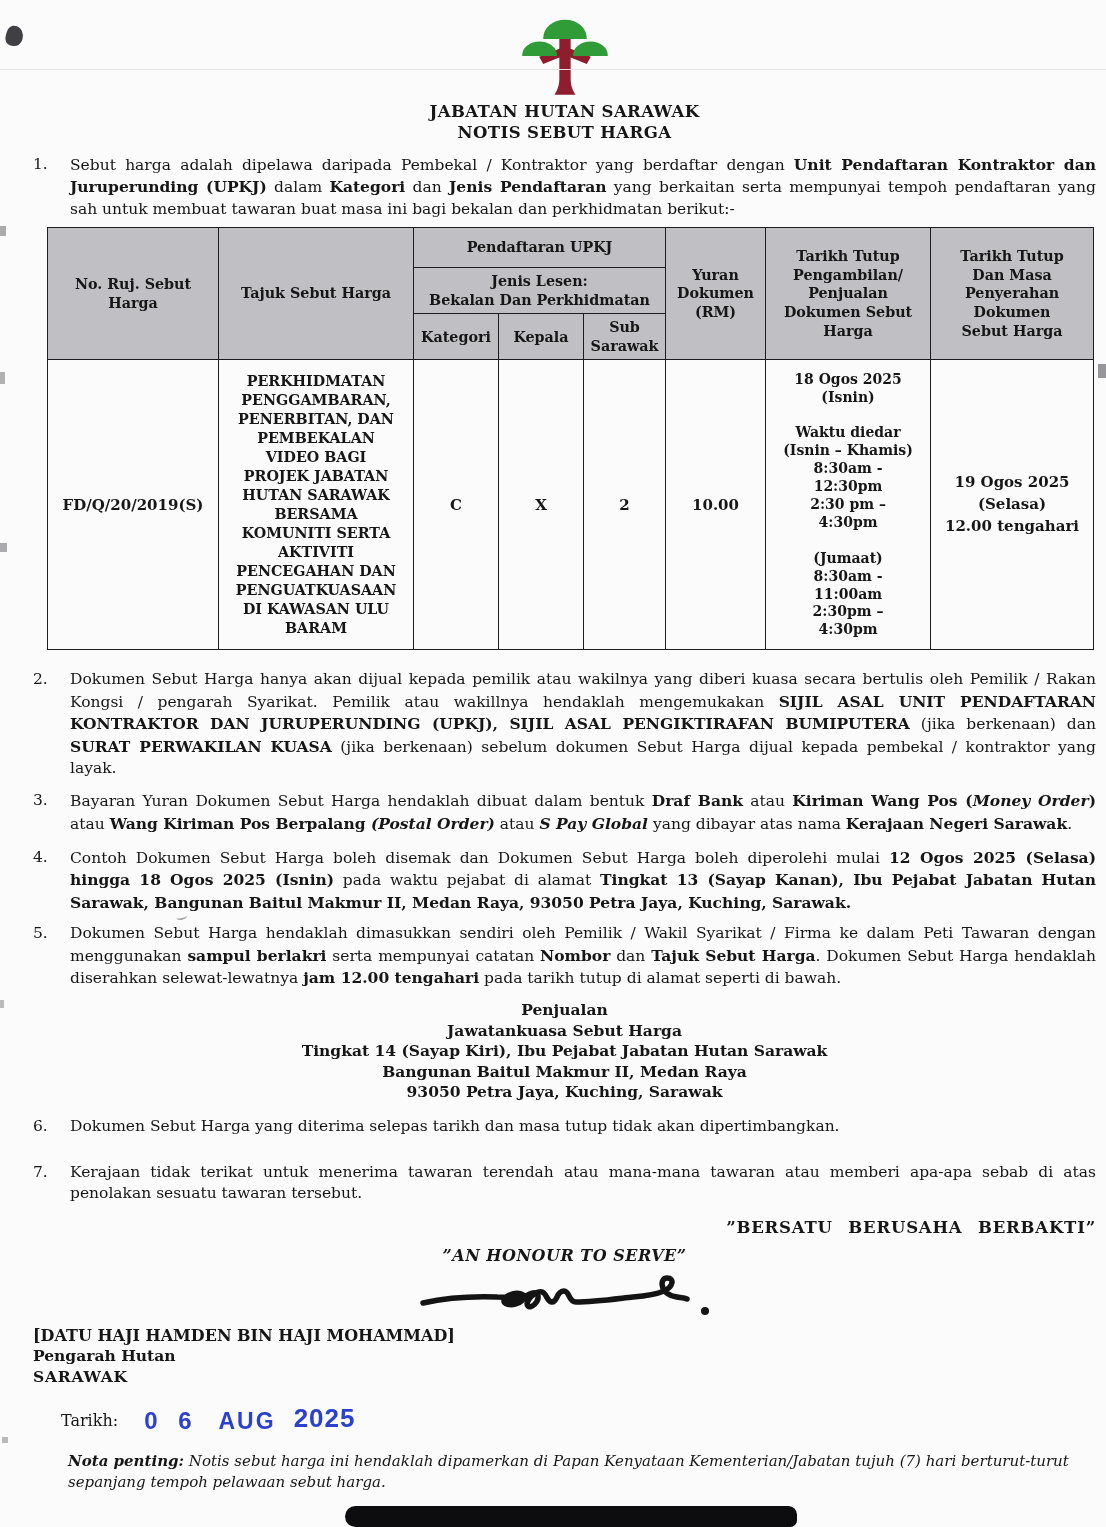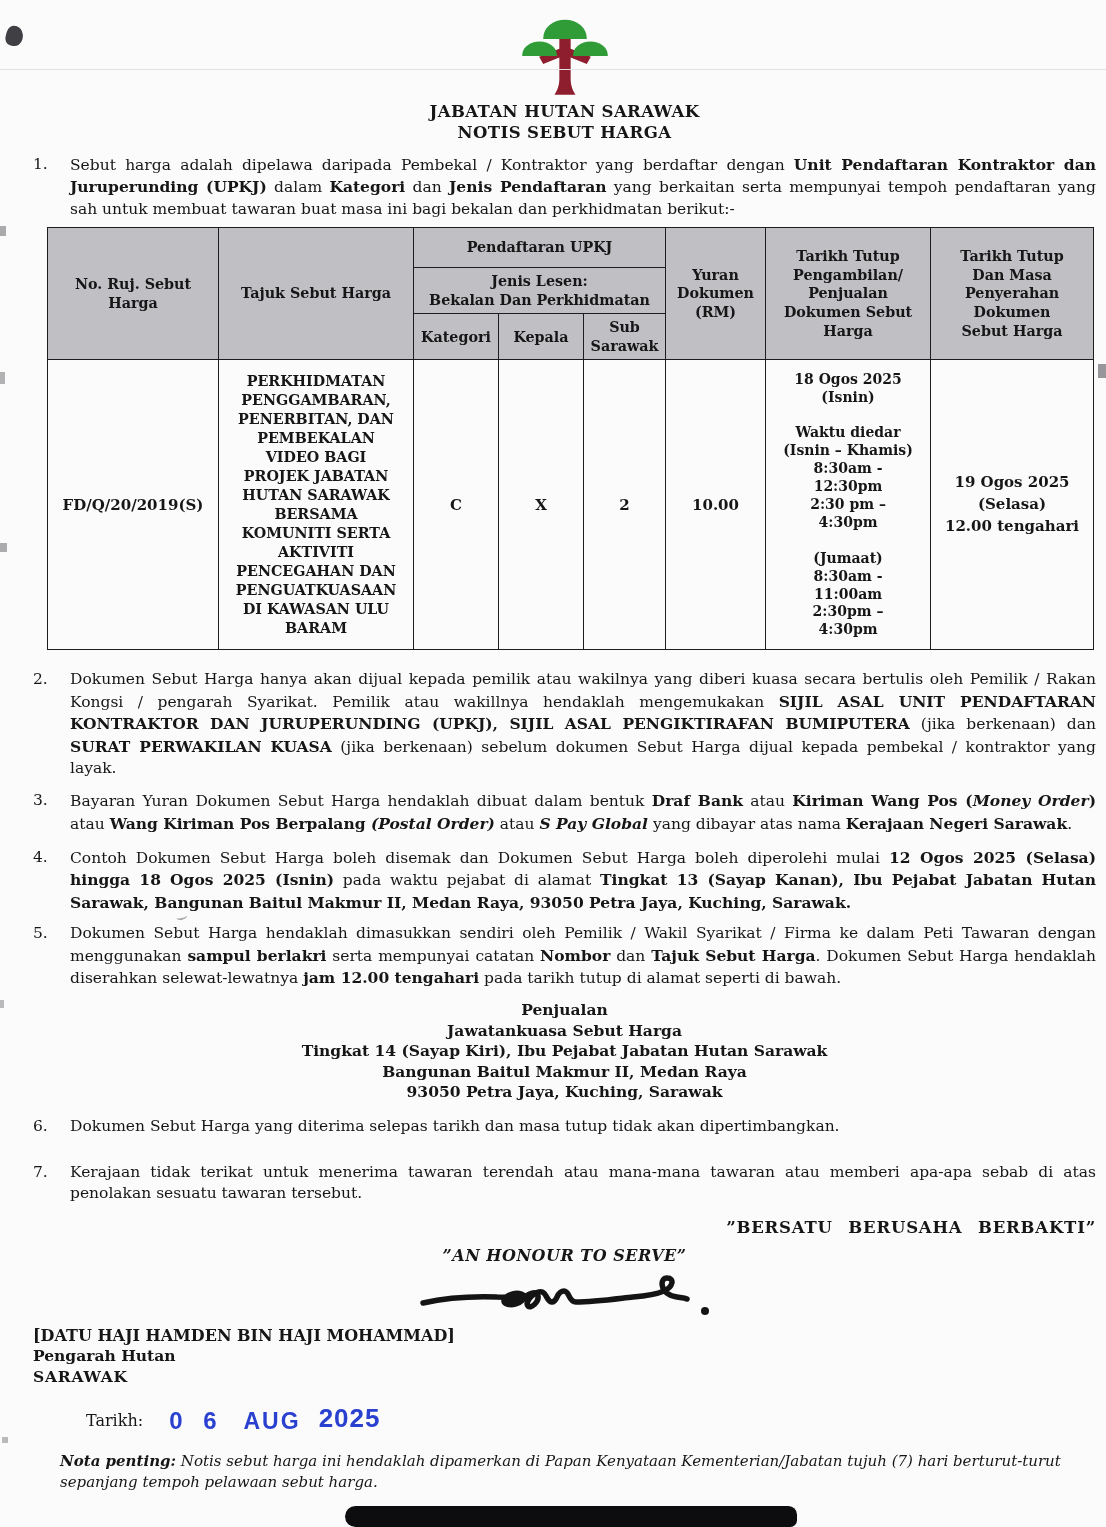--- a/index.html
+++ b/index.html
@@ -53,28 +53,28 @@
   .slogan1 { margin-top:13px; text-align:right; font-weight:bold; font-size:16.5px; letter-spacing:.8px; word-spacing:9px; }
   .slogan2 { margin-top:9px; text-align:center; font-weight:bold; font-style:italic; font-size:16px; letter-spacing:.5px; }
   .sig-wrap { margin-top:2px; height:58px; display:flex; justify-content:center; }
   .sig-wrap svg { margin-left:4px; }
   .name-block { font-weight:bold; line-height:1.35; }
   .name-block .nm { font-size:16px; }
   .name-block .ti { font-size:15.5px; }
   .name-block .og { font-size:15.5px; letter-spacing:.8px; }
 
   
-  .date-row { margin-top:16px; margin-left:53px; display:flex; align-items:center; height:32px; }
+  .date-row { margin-top:16px; margin-left:28px; display:flex; align-items:center; height:32px; }
   .date-label { font-size:16px; }
   .stamp { display:flex; align-items:baseline; margin-left:26px;
            font-family:"Liberation Sans", sans-serif; font-weight:bold; color:#2a41cf; }
   .stamp .d { font-size:24px; letter-spacing:7px; }
   .stamp .m { font-size:23px; letter-spacing:2px; margin-left:20px; }
   .stamp .y { font-size:26px; letter-spacing:1px; margin-left:18px; transform:translateY(-2px); }
-  .note { margin-top:15px; margin-left:27px; margin-right:14px; font-size:15px; line-height:1.4; font-style:italic; }
+  .note { margin-top:15px; margin-left:35px; margin-right:14px; font-size:15px; line-height:1.4; font-style:italic; }
   .note .nlabel { font-weight:bold; }
 
   
   .artifact { position:absolute; }
   .a-topleft { left:6px; top:26px; width:17px; height:20px; background:#2f2f34; border-radius:45% 60% 50% 40%; transform:rotate(14deg); opacity:.92; }
   .a-edge1 { left:0; top:226px; width:6px; height:10px; background:#6a6a6e; opacity:.55; }
   .a-edge2 { left:0; top:372px; width:5px; height:12px; background:#6a6a6e; opacity:.5; }
   .a-edge3 { left:0; top:543px; width:7px; height:9px; background:#6a6a6e; opacity:.55; }
   .a-edge4 { left:0; top:1000px; width:4px; height:8px; background:#6a6a6e; opacity:.45; }
   .a-edge5 { left:2px; top:1437px; width:6px; height:6px; background:#6a6a6e; opacity:.45; }

